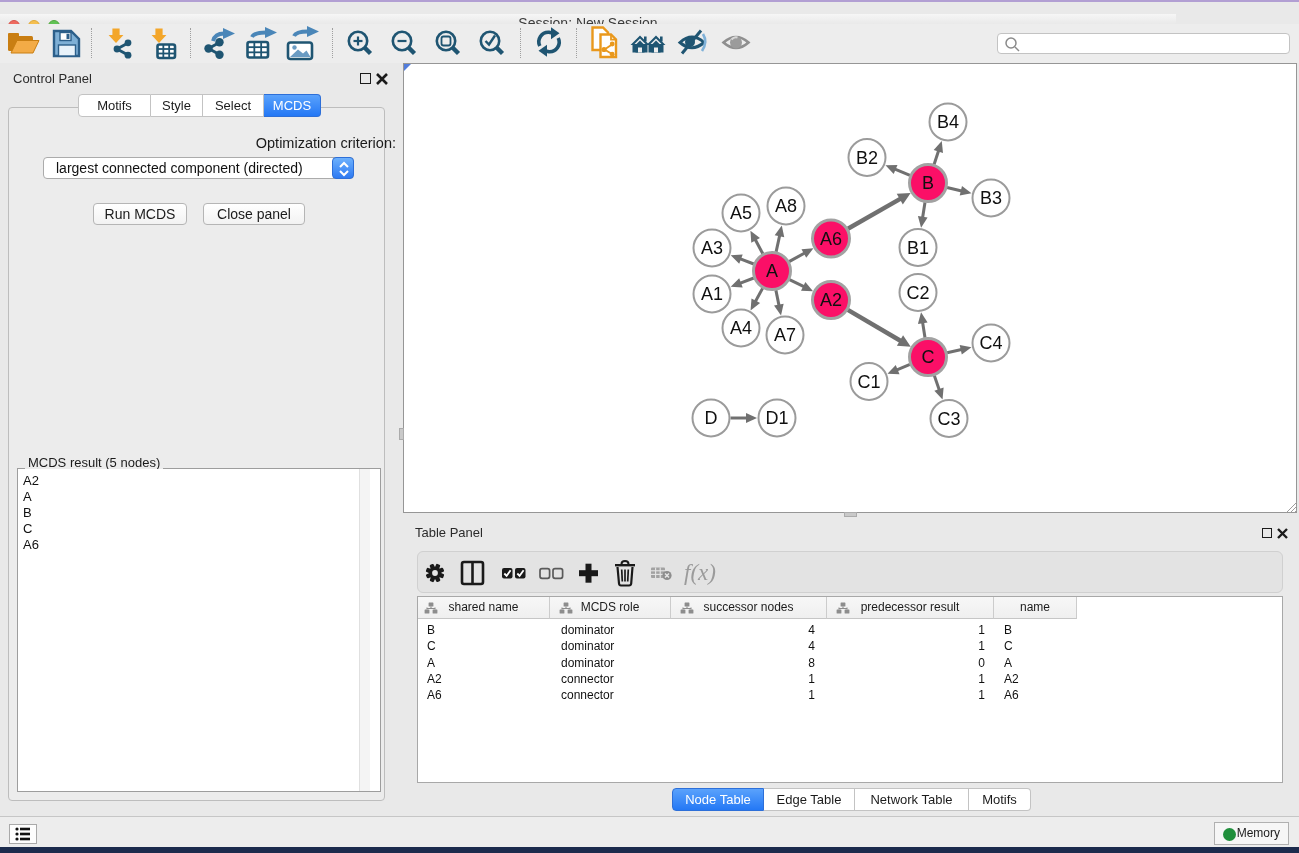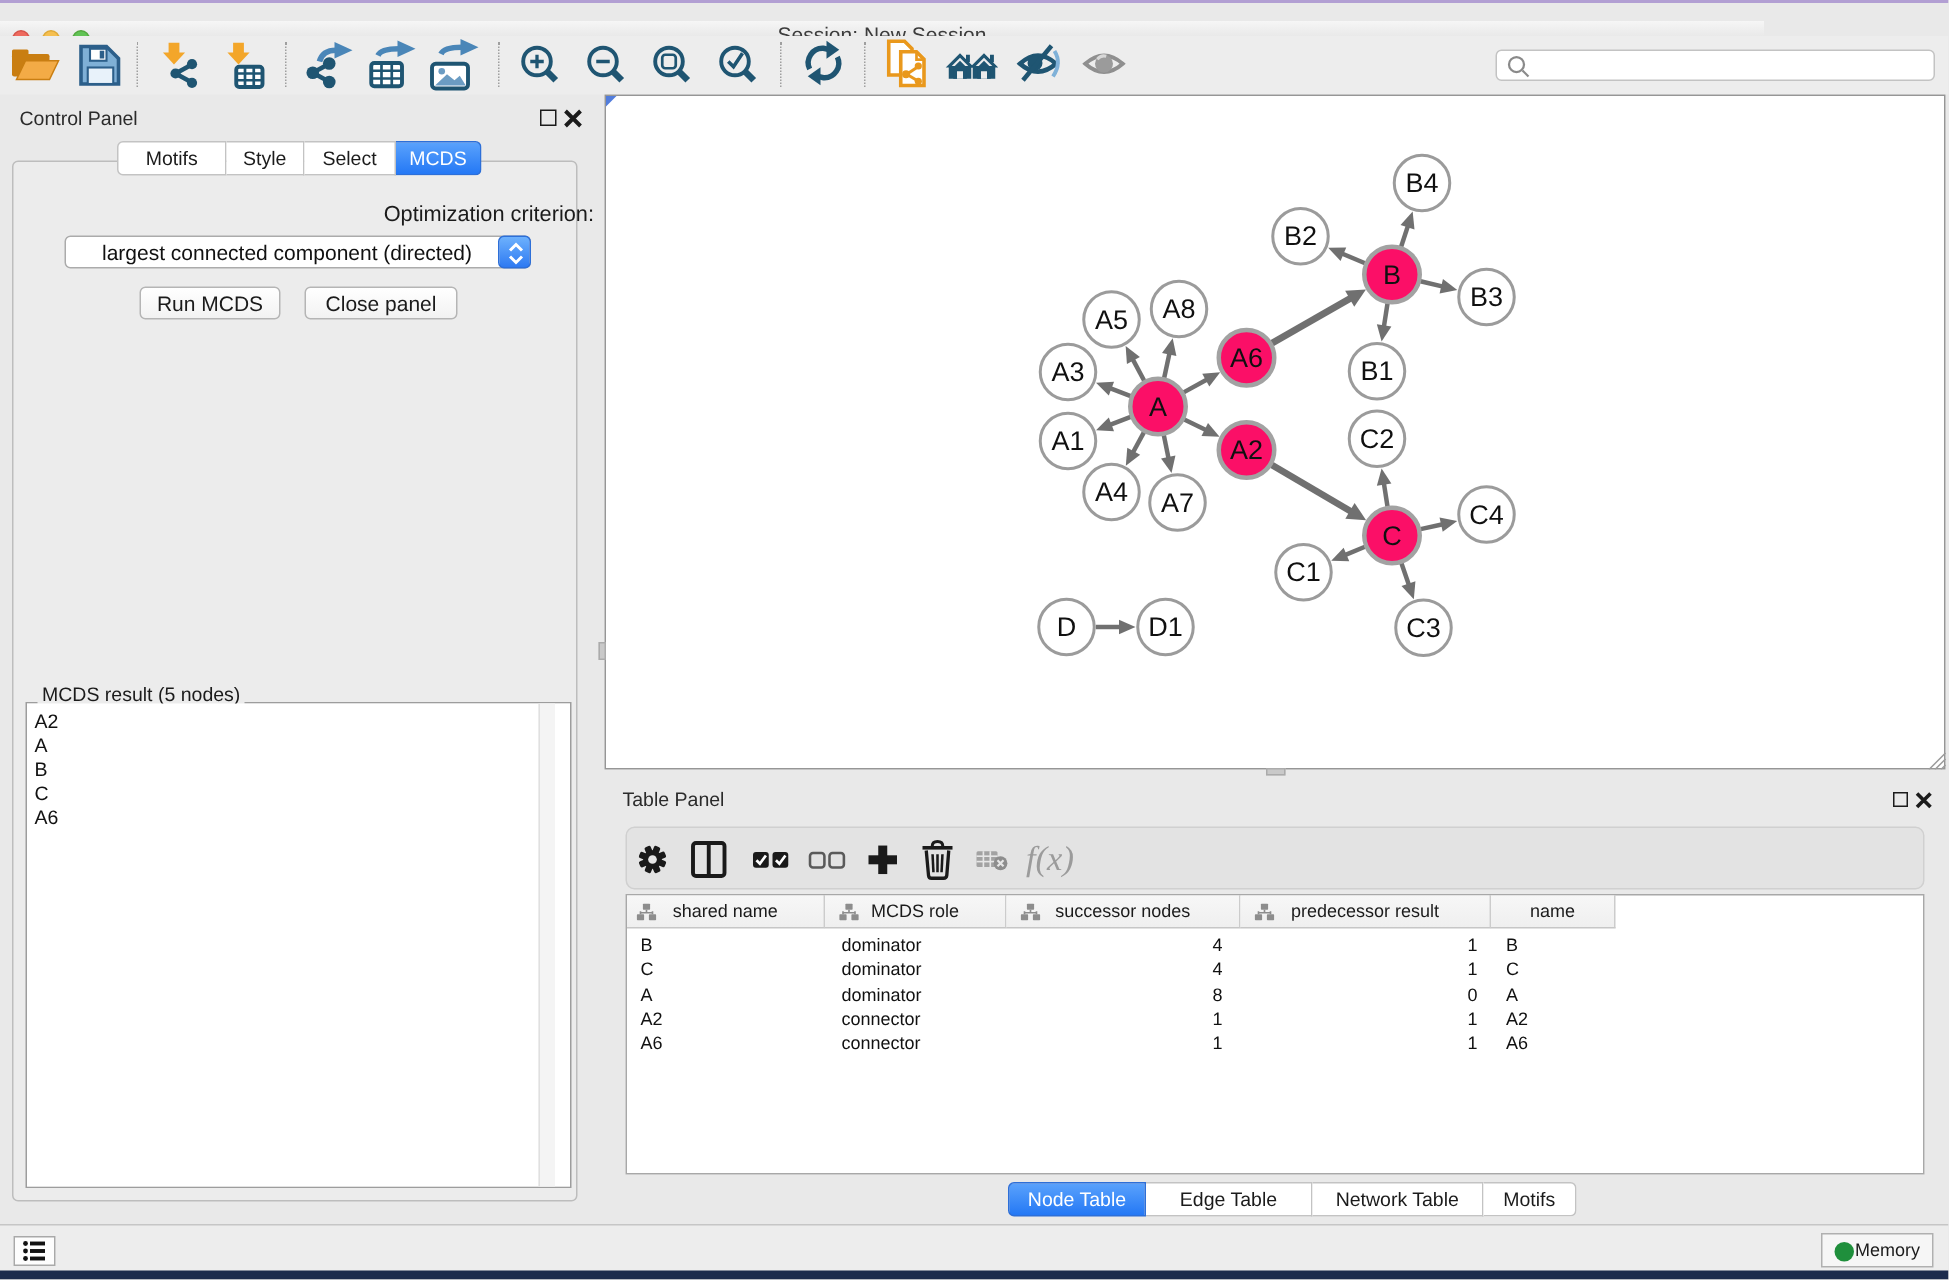--- a/index.html
+++ b/index.html
@@ -27,25 +27,25 @@
 .tab { background:#fff; border:1px solid #c3c3c3; border-left:none; color:#1b1b1b;
   text-align:center; line-height:21px; }
 .tab.first { border-left:1px solid #c3c3c3; border-radius:4px 0 0 4px; }
 .tab.last { border-radius:0 4px 4px 0; }
 .tab.sel { background:linear-gradient(#5aa2fc,#2478f5); border-color:#2d6fd8; color:#fff; }
 #cp-inner { left:8px; top:107px; width:377px; height:694px; background:#ececec;
   border:1px solid #bdbdbd; border-radius:4px; }
 #optlabel { left:0; top:135px; width:396px; text-align:right; font-size:14.5px; color:#1b1b1b; }
 #combo { left:43px; top:157px; width:311px; height:22px; background:#fff;
   border:1px solid #ababab; border-radius:4px; font-size:14px; color:#111; line-height:20px;
-  padding-left:24px; }
+  padding-left:12px; }
 #combo .stepper { position:absolute; right:-1px; top:-1px; width:22px; height:22px;
   border-radius:4px; background:linear-gradient(#6db1fd,#2e7af2); border:1px solid #2d6fd8; }
 .btn { background:linear-gradient(#ffffff,#f2f2f2); border:1px solid #b5b5b5; border-radius:4px;
-  font-size:14px; color:#1b1b1b; text-align:center; height:22px; line-height:20px; }
+  font-size:14px; color:#1b1b1b; text-align:center; height:22px; line-height:20px;margin-top:12px; }
 
 #mcds-group { left:17px; top:468px; width:364px; height:324px; border:1px solid #9d9d9d; }
 #mcds-label { left:25px; top:455px; background:#ececec; padding:0 3px; font-size:13px; color:#1b1b1b; }
 #mcds-list { left:18px; top:469px; width:362px; height:322px; background:#fff; font-size:13px; color:#111; padding-top:4px; }
 #mcds-list div { padding-left:5px; height:16px; line-height:16px; }
 #mcds-scroll { left:359px; top:469px; width:11px; height:322px; background:#f4f4f4; border-left:1px solid #e0e0e0; }
 
 
 #statusbar { left:0; top:816px; width:1299px; height:31px; background:#ededed; border-top:1px solid #c6c6c6; }
 #listbtn { left:9px; top:824px; width:28px; height:20px; background:#fdfdfd; border:1px solid #a9a9a9; }
@@ -426,21 +426,21 @@
       <div class="cell abs" style="left:586px;top:50.900000000000006px;">A2</div>
       <div class="cell abs" style="left:9px;top:67.2px;">A6</div>
       <div class="cell abs" style="left:143px;top:67.2px;">connector</div>
       <div class="cell abs" style="left:300px;top:67.2px;width:97px;text-align:right;">1</div>
       <div class="cell abs" style="left:470px;top:67.2px;width:97px;text-align:right;">1</div>
       <div class="cell abs" style="left:586px;top:67.2px;">A6</div>
     </div>
 </div>
 <div id="btabs" class="tabs abs">
   <div class="tab first sel" style="width:92px;">Node Table</div>
-  <div class="tab" style="width:111px;">Edge Table</div>
+  <div class="tab" style="width:91px;">Edge Table</div>
   <div class="tab" style="width:114px;">Network Table</div>
   <div class="tab last" style="width:62px;">Motifs</div>
 </div>
 
 <div id="statusbar" class="abs"></div>
 <div id="listbtn" class="abs">
   <svg width="26" height="18" style="margin:0 auto;display:block;">
     <circle cx="7" cy="4" r="1.6" fill="#111"></circle>
       <rect x="10" y="2.7" width="10" height="2.6" fill="#111"></rect>
     <circle cx="7" cy="9" r="1.6" fill="#111"></circle>

